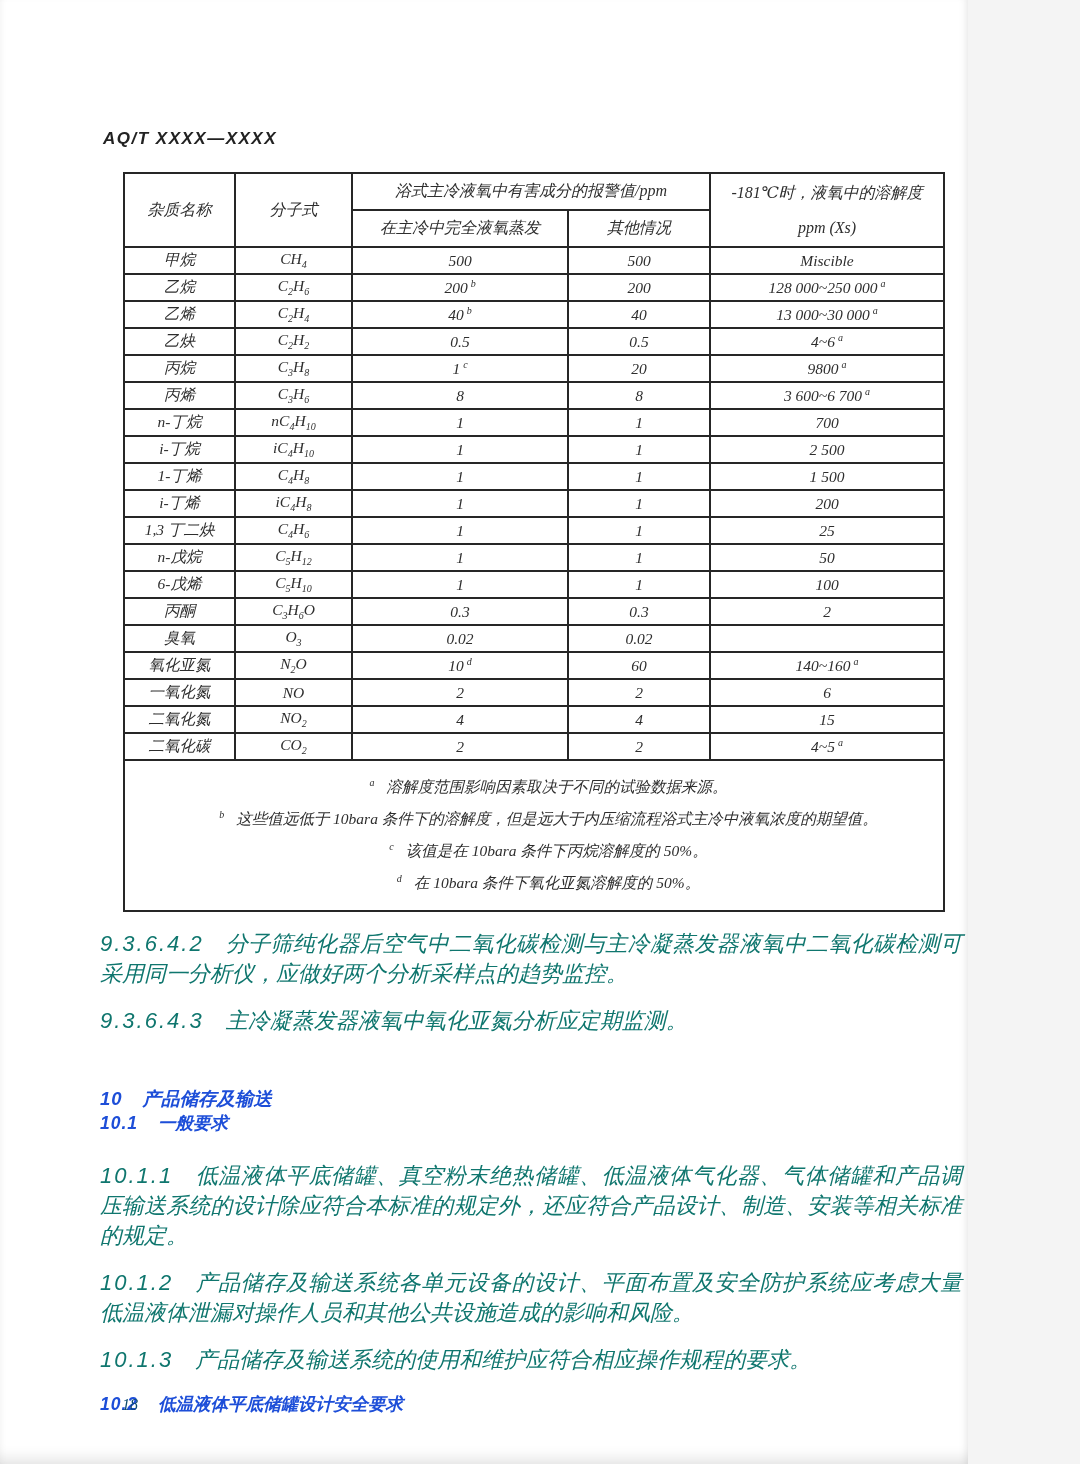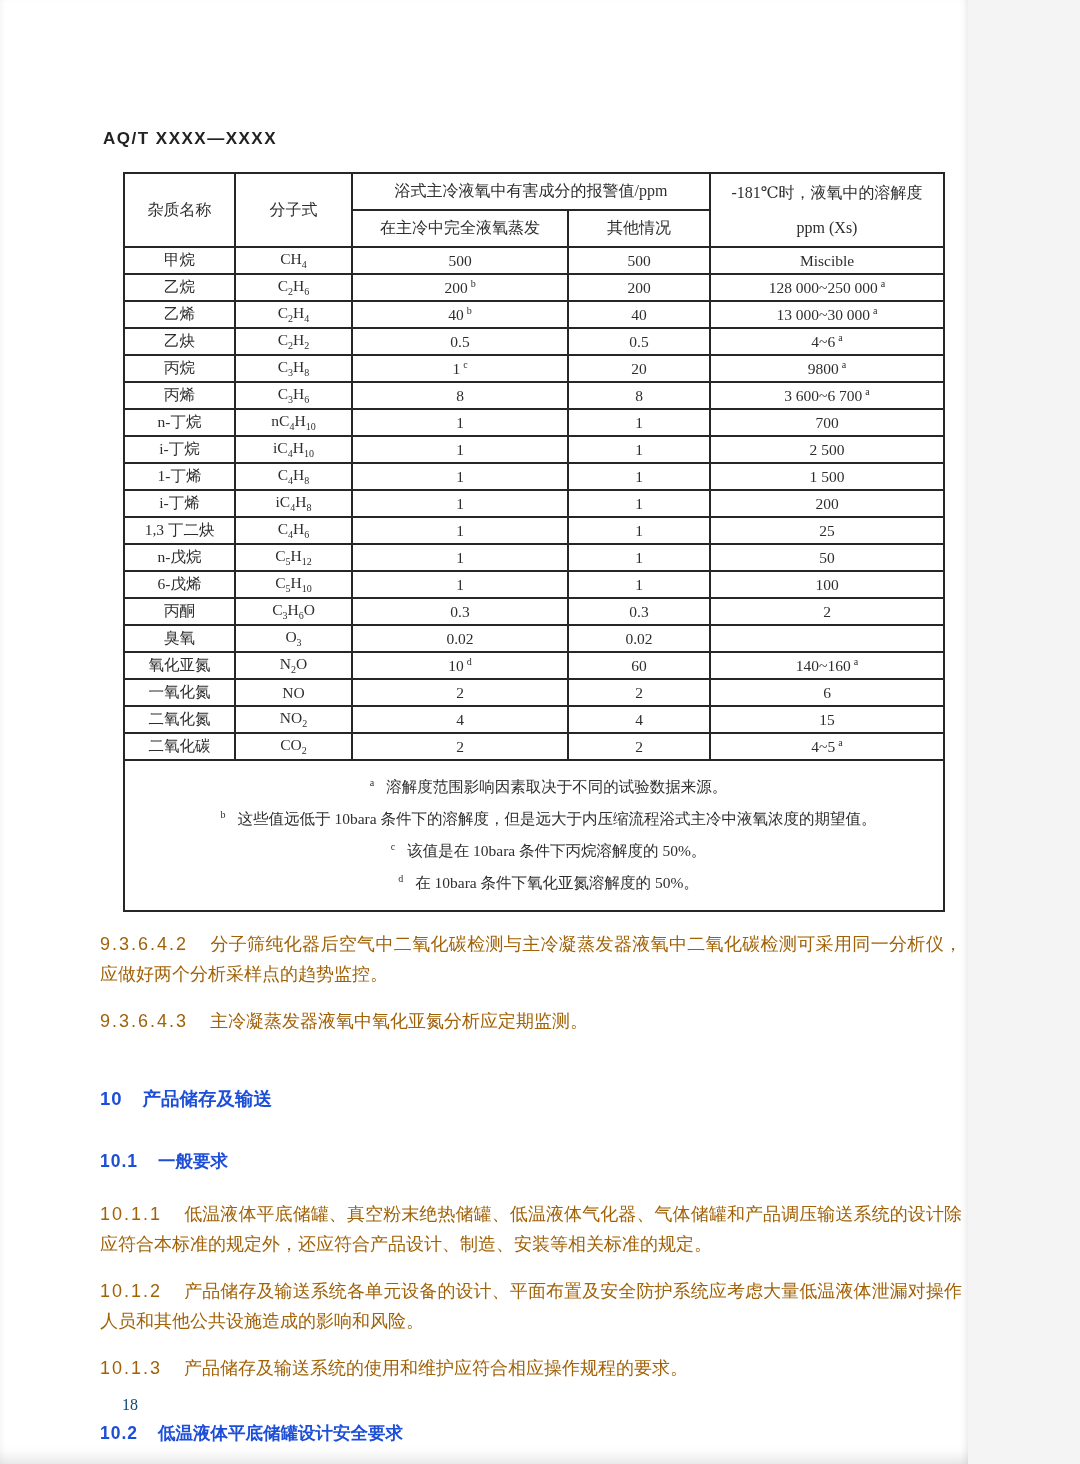--- a/index.html
+++ b/index.html
@@ -13,20 +13,21 @@
     width: 1080px; height: 1464px;
     background: #f4f4f4;
     font-family: "Liberation Serif", "DejaVu Serif", serif;
     color: var(--text);
   }
   .page {
     position: relative;
     width: 968px; height: 1464px;
     background: var(--background);
     overflow: hidden;
+    font-style: italic;
   }
   
   .page::after {
     content: "";
     position: absolute; inset: 0;
     pointer-events: none;
     box-shadow: inset -7px 0 9px -6px rgba(0,0,0,.10),
                 inset 7px 0 9px -7px rgba(0,0,0,.05),
                 inset 0 -14px 14px -8px rgba(0,0,0,.10);
   }
@@ -80,40 +81,40 @@
   .fn-line { line-height: 28px; }
   .fn-line sup {
     font-size: 10px;
     margin-right: 12px;
     vertical-align: super;
   }
 
   .blocks { margin-top: 14px; }
   p.clause {
     margin: 17px 0;
-    font-size: 18px;
+    font-size: 22px;
     line-height: 30px;
     text-align: justify;
-    color: #a16207;
+    color: #0f766e;
   }
   .clause .num, .heading .num {
     font-family: "Liberation Sans", "DejaVu Sans", sans-serif;
     letter-spacing: 2px;
     margin-right: 22px;
     white-space: nowrap;
   }
   h2.heading {
     font-family: "Liberation Sans", "DejaVu Sans", sans-serif;
     font-weight: 700;
     color: #1d4ed8;
     margin: 0;
   }
   h2.heading .num { margin-right: 20px; letter-spacing: 1px; }
   h2.heading.lvl1 { margin-top: 50px; font-size: 18.5px; }
-  h2.heading.lvl2 { margin-top: 38px; font-size: 17.5px; }
+  h2.heading.lvl2 { font-size: 17.5px; }
   h2.heading + p.clause { margin-top: 26px; }
 
   .page-number {
     position: absolute;
     left: 122px; top: 1396px;
     font-size: 16px;
     color: #0c4a6e;
   }
 </style>
 </head>

